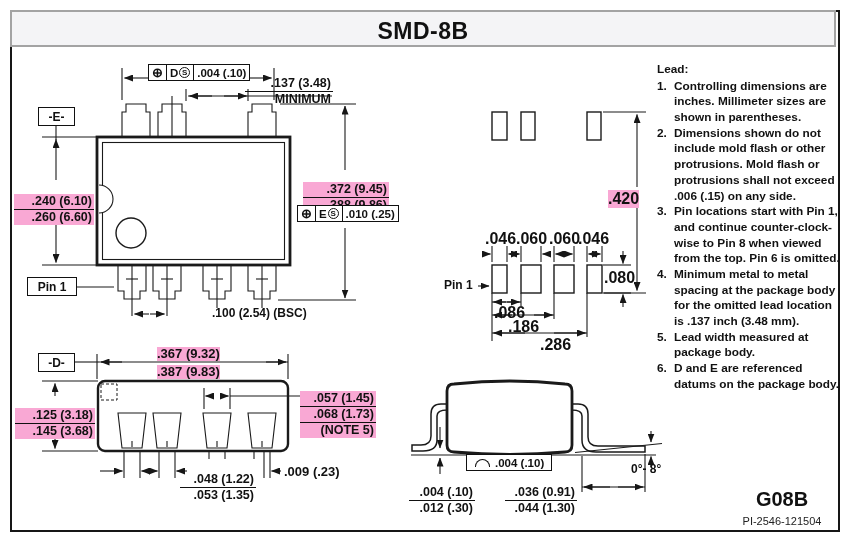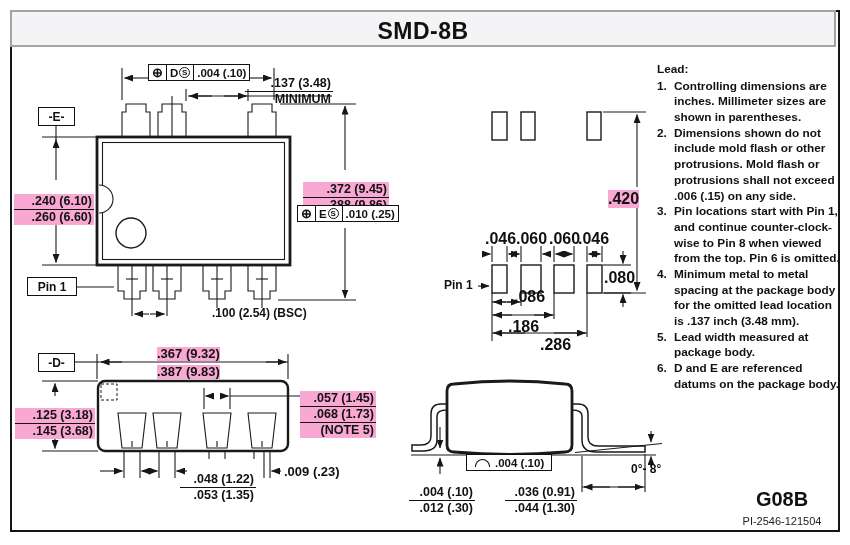--- a/index.html
+++ b/index.html
@@ -299,21 +299,21 @@
     <span class="v">.044 (1.30)</span>
   </div>
   <div class="lbl" style="left:631px; top:463px; font-size:12px;">0°- 8°</div>
 
   <div class="lbl small ctr" style="left:485px; top:230px; width:30px;">.046</div>
   <div class="lbl small ctr" style="left:516px; top:230px; width:30px;">.060</div>
   <div class="lbl small ctr" style="left:549px; top:230px; width:30px;">.060</div>
   <div class="lbl small ctr" style="left:578px; top:230px; width:30px;">.046</div>
   <div class="lbl small" style="left:604px; top:269px;">.080</div>
   <div class="lbl" style="left:444px; top:279px; font-size:12px;">Pin 1</div>
-  <div class="lbl small" style="left:494px; top:288px;margin-left:20px;">.086</div>
+  <div class="lbl small" style="left:494px; top:304px;">.086</div>
   <div class="lbl small" style="left:508px; top:318px;">.186</div>
   <div class="lbl small" style="left:540px; top:336px;">.286</div>
   <div class="lbl small bgw" style="left:608px; top:190px;">.420</div>
 
   <div class="notes">
     <div class="hd">Lead:</div>
     <div class="note-item">
       <span class="n">1.</span>
       <span class="tx">Controlling dimensions are inches. Millimeter sizes are shown in parentheses.</span>
     </div>

